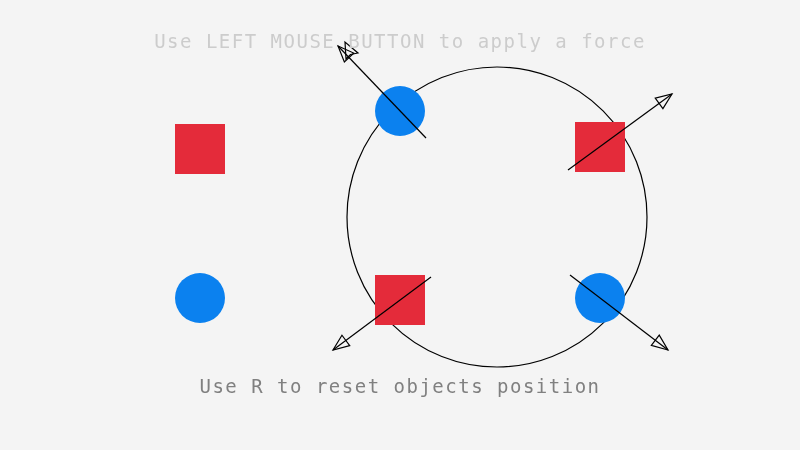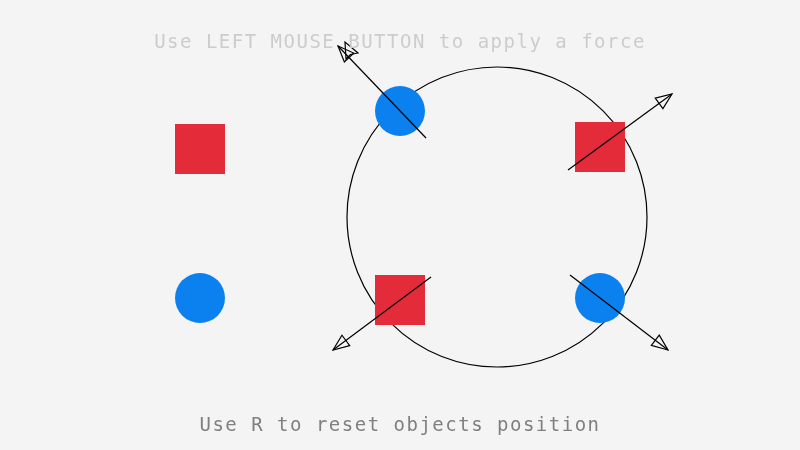--- a/index.html
+++ b/index.html
@@ -22,21 +22,21 @@
     letter-spacing:1.5px;
     white-space:pre;
     user-select:none;
   }
   #hud-top{
     top:30px;
     font-size:19px;
     color:#cccccc;
   }
   #hud-bottom{
-    top:413px;
+    top:375px;
     font-size:19px;
     color:#808080;
   }
   svg{display:block;}
 </style>
 </head>
 <body style="background: rgb(244, 244, 244);">
 
 <div id="stage">
   <svg id="scene-svg" width="800" height="450" viewBox="0 0 800 450">

